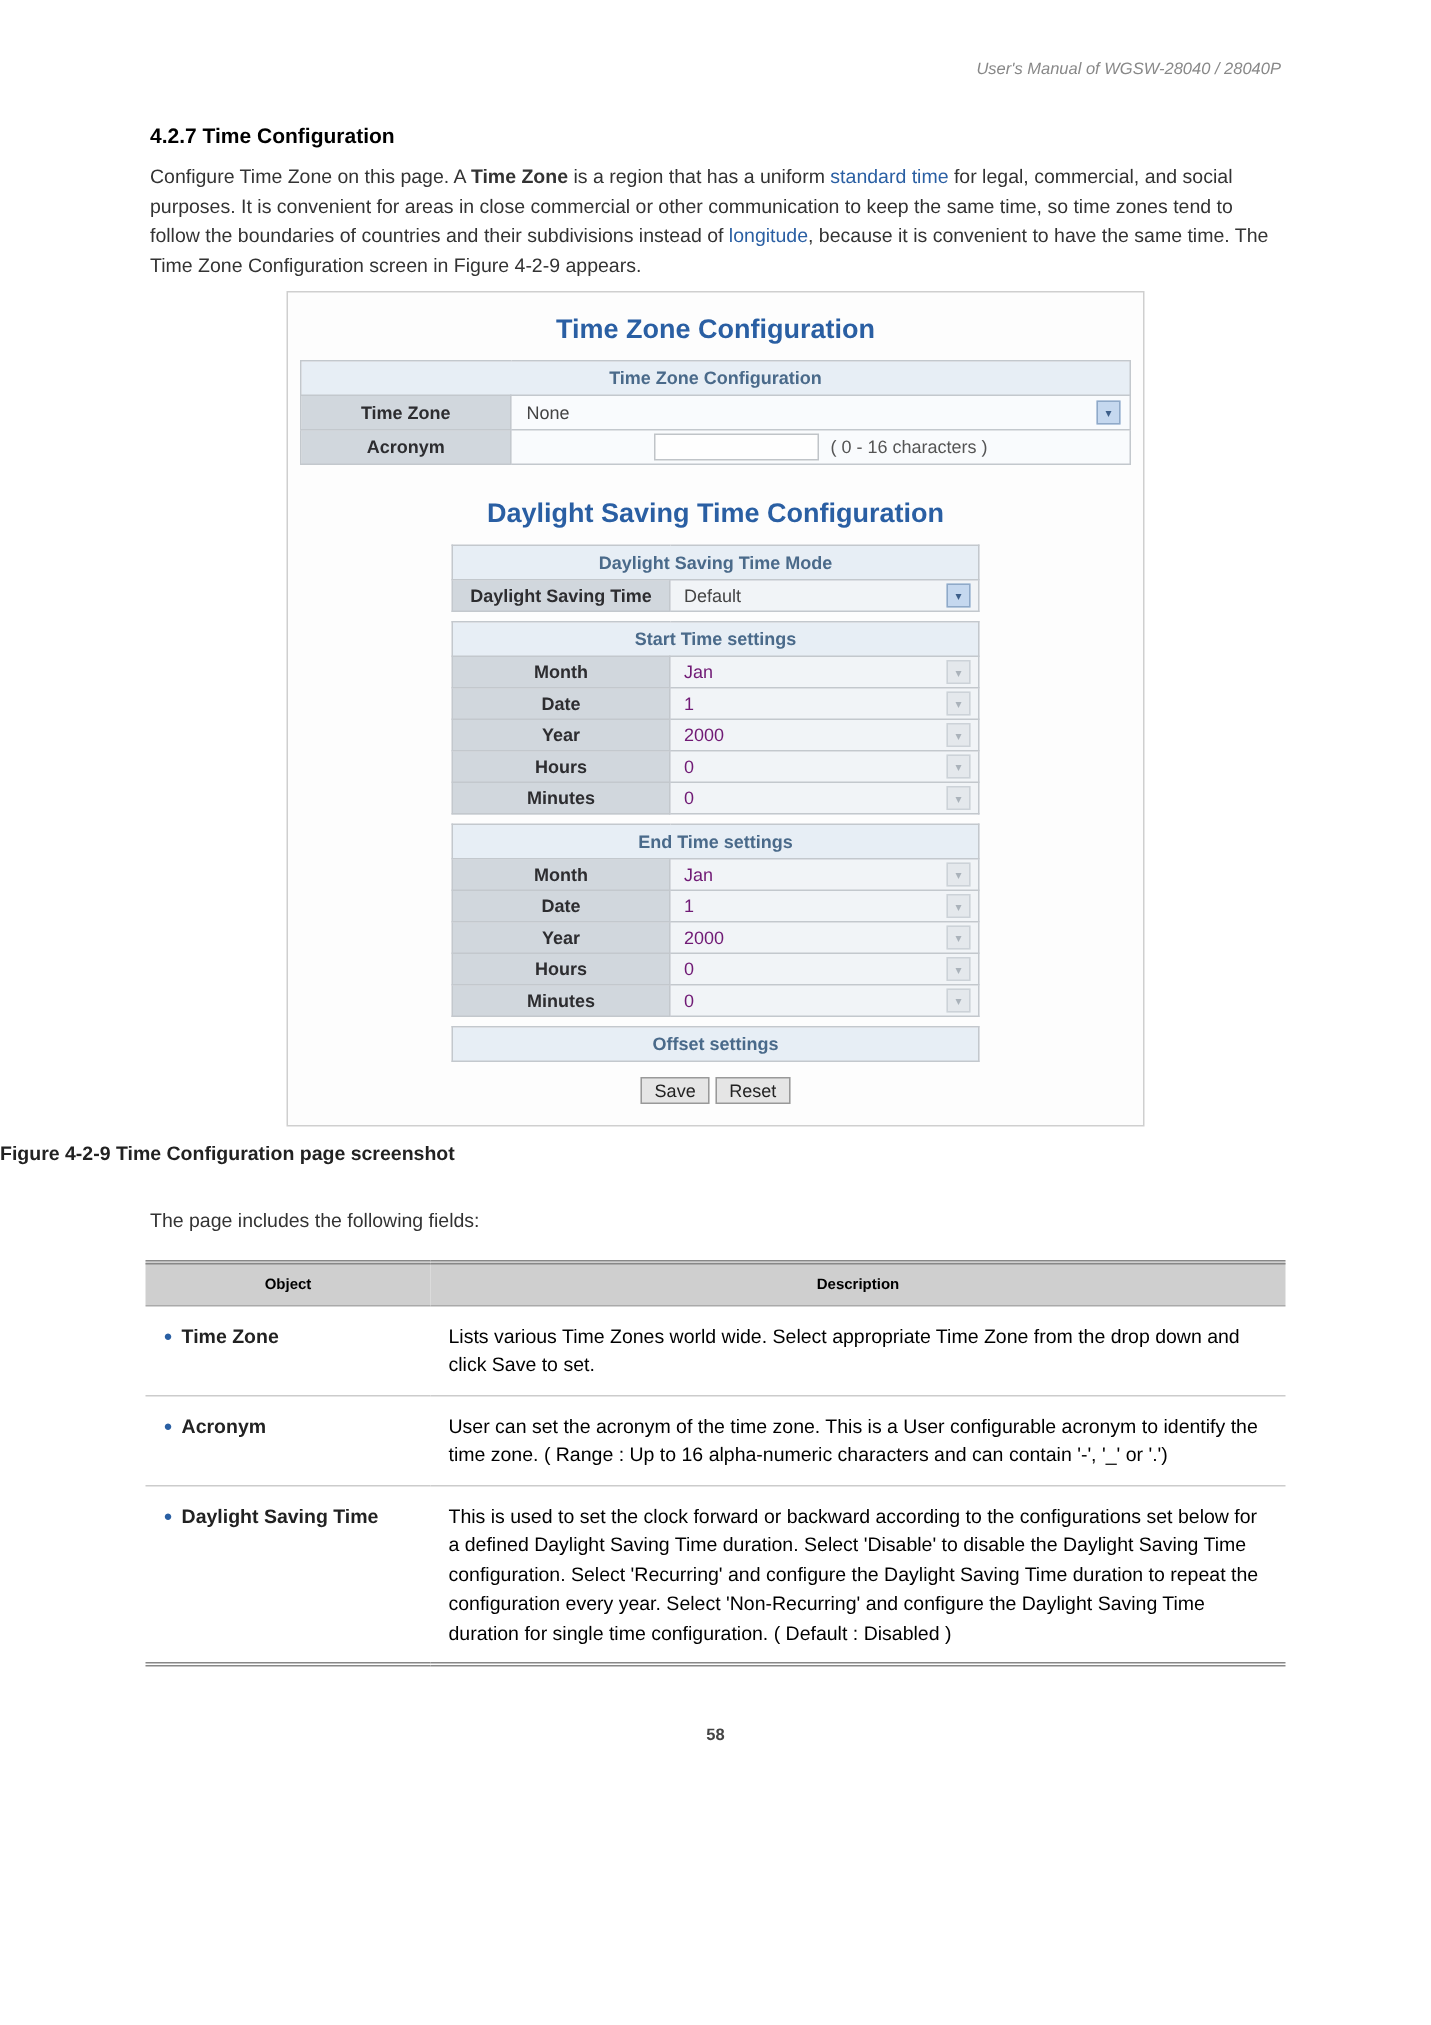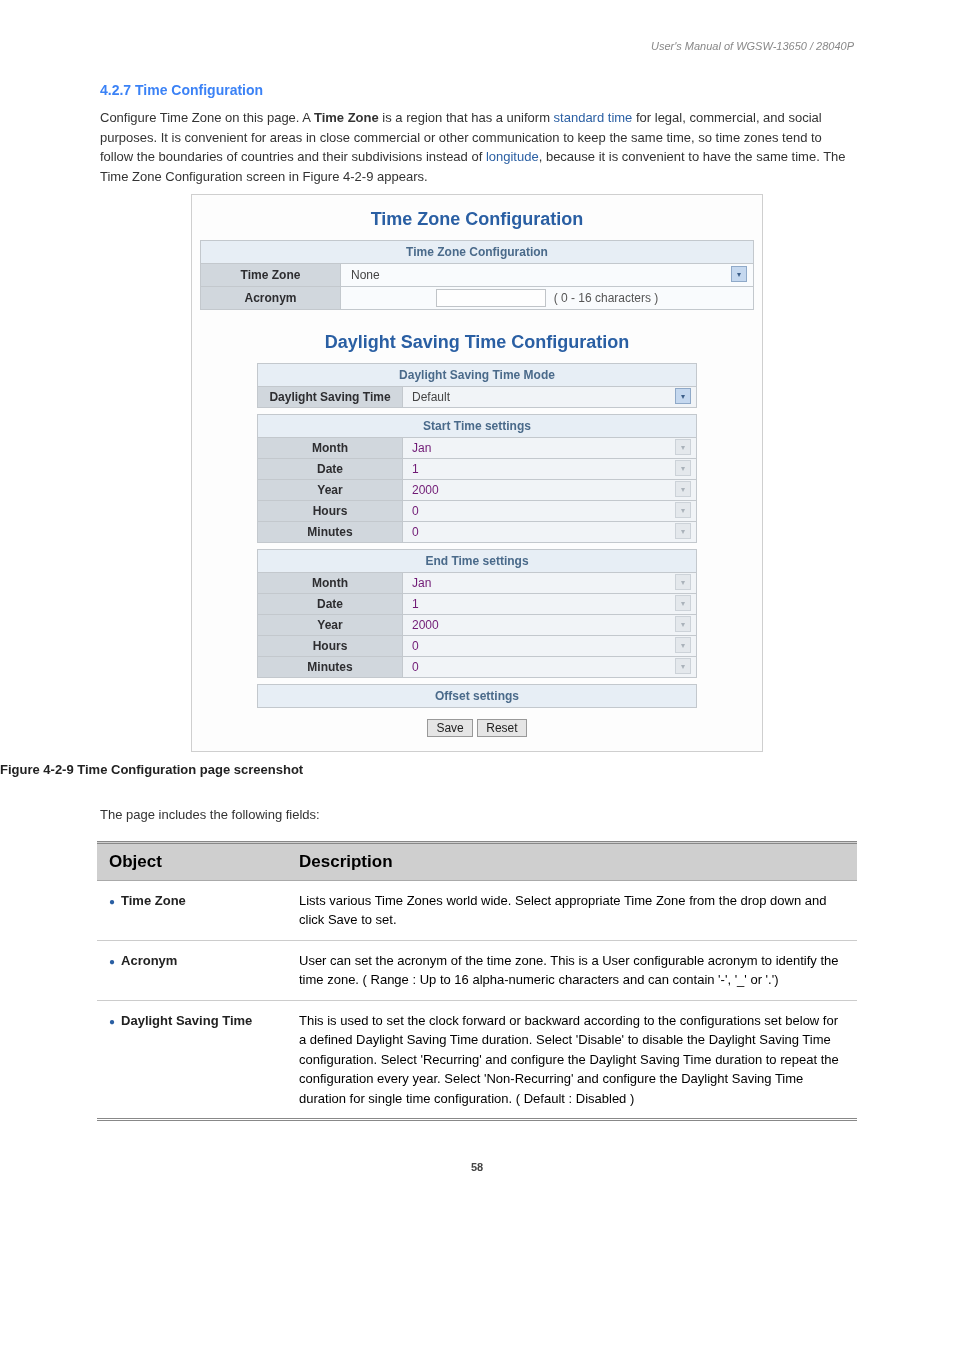--- a/index.html
+++ b/index.html
@@ -10,21 +10,21 @@
     margin: 0 auto;
     padding: 40px 0;
   }
   .doc-text {
     font-size: 13px;
     color: #333;
     margin: 10px 100px 8px 100px;
     line-height: 1.5;
   }
   .doc-title {
-    color: #3b82f6;
+    color: #000000;
     font-weight: bold;
     font-size: 14px;
     margin: 30px 100px 8px 100px;
   }
   .figure {
     border: 1px solid #cfcfcf;
     background: #fdfdfd;
     margin: 8px auto 10px auto;
     width: 572px;
     padding: 14px 8px 14px 8px;
@@ -62,21 +62,21 @@
   }
   .input-cell {
     background: #f9fbfd;
     border: 1px solid #c3c8cd;
     padding: 2px 4px;
     font-size: 12px;
     color: #555;
   }
   .select-wrap {
     display: flex;
-    align-items: flex-start;
+    align-items: center;
     justify-content: space-between;
     padding: 0 2px;
   }
   .select-val {
     font-size: 12px;
     color: #444;
     padding: 2px 4px;
   }
   .select-val.disabled { color: #701a75; }
   .arrow-btn {
@@ -104,21 +104,21 @@
     background: #fefefe;
     width: 110px;
     height: 18px;
   }
   .inline-hint {
     font-size: 12px;
     color: #555;
     margin-left: 8px;
   }
   .inner-block {
-    width: 440px;
+    width: 352px;
     margin: 10px auto 0 auto;
   }
   .inner-table { width: 100%; border-collapse: collapse; margin-bottom: 6px; }
   .inner-label {
     background: #d1d7dd;
     color: #2d2d30;
     font-weight: bold;
     font-size: 12px;
     text-align: center;
     padding: 3px 6px;
@@ -158,23 +158,23 @@
   
   .desc-table {
     width: 760px;
     margin: 16px auto 0 auto;
     border-collapse: collapse;
     border-top: 3px double #888;
     border-bottom: 3px double #888;
   }
   .desc-table th {
     background: #cfcfcf;
-    font-size: 17px;
-    font-weight: bold;
-    text-align: left;
+    font-size: 10px;
+    font-weight: bold;
+    text-align: center;
     padding: 8px 12px;
     border-bottom: 1px solid #aaa;
   }
   .desc-table td {
     font-size: 13px;
     padding: 10px 12px;
     vertical-align: top;
     border-bottom: 1px solid #ccc;
     line-height: 1.5;
   }
@@ -199,21 +199,21 @@
     text-align: right;
     font-style: italic;
     font-size: 11px;
     color: #888;
     margin: 0 100px 10px 0;
   }
 </style>
 </head>
 <body>
 
-<div class="product-header">User's Manual of WGSW-13650 / 28040P</div>
+<div class="product-header">User's Manual of WGSW-28040 / 28040P</div>
 
 <div class="doc-title">4.2.7 Time Configuration</div>
 <div class="doc-text">
   Configure Time Zone on this page.
   A <b>Time Zone</b> is a region that has a uniform <span style="color:#2a5fa3">standard time</span>
   for legal, commercial, and social purposes. It is convenient for areas in close commercial or other communication to keep the same time, so time
   zones tend to follow the boundaries of countries and their subdivisions instead of <span style="color:#2a5fa3">longitude</span>, because it is convenient to have the same
   time. <span>The Time Zone Configuration screen in Figure 4-2-9 appears.</span>
 </div>
 

